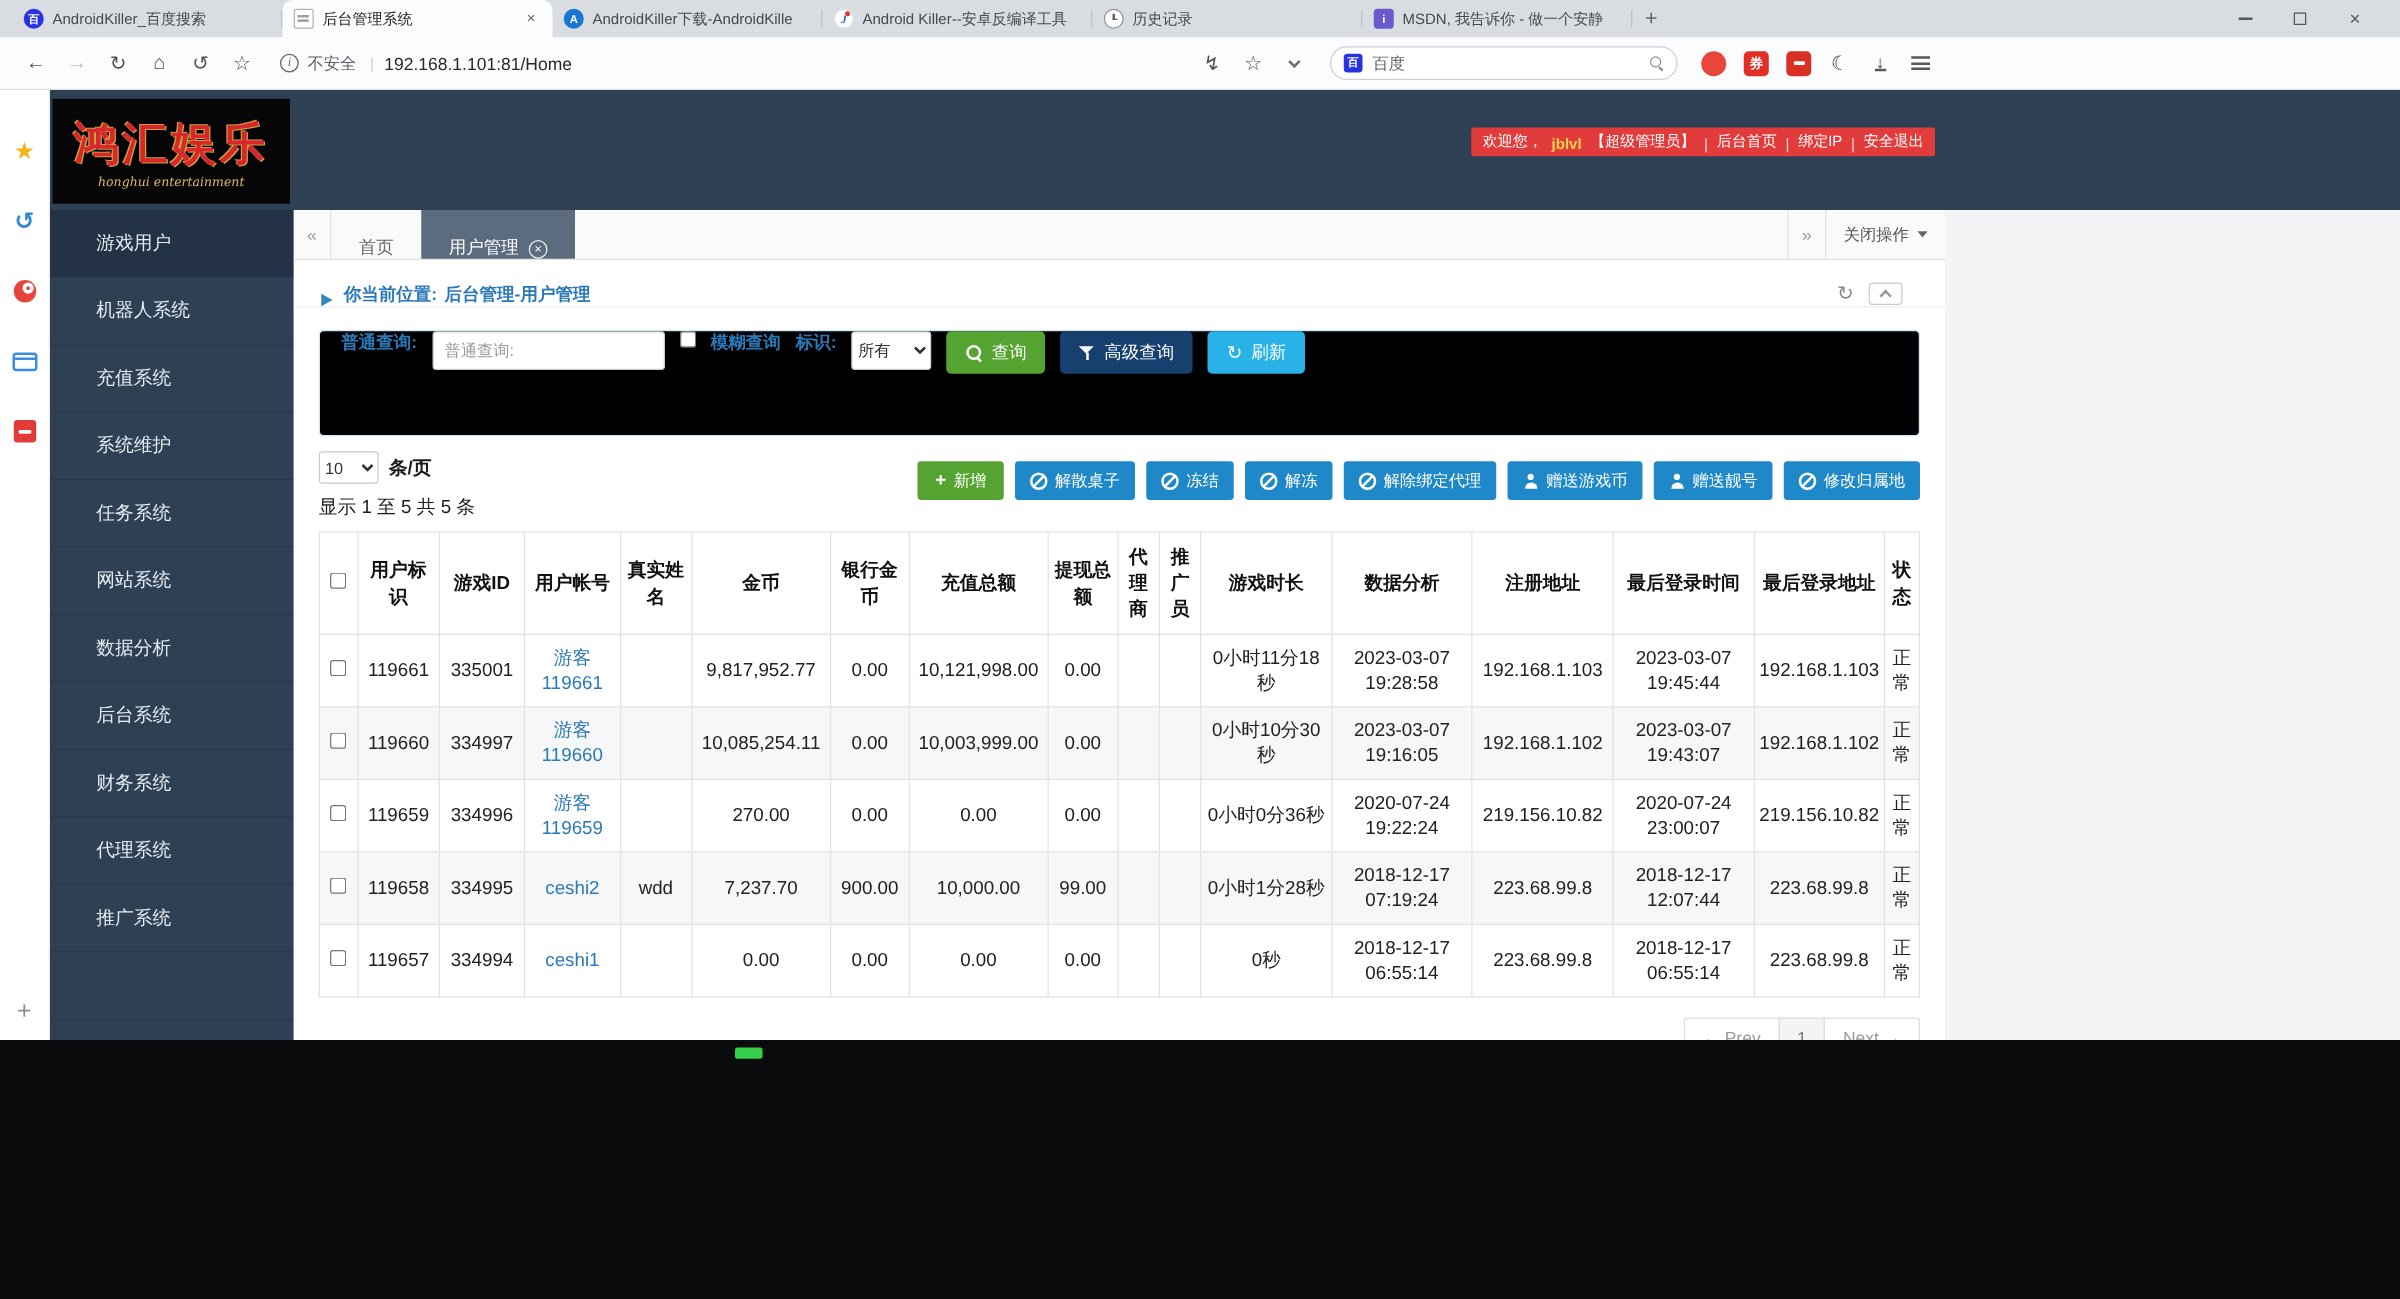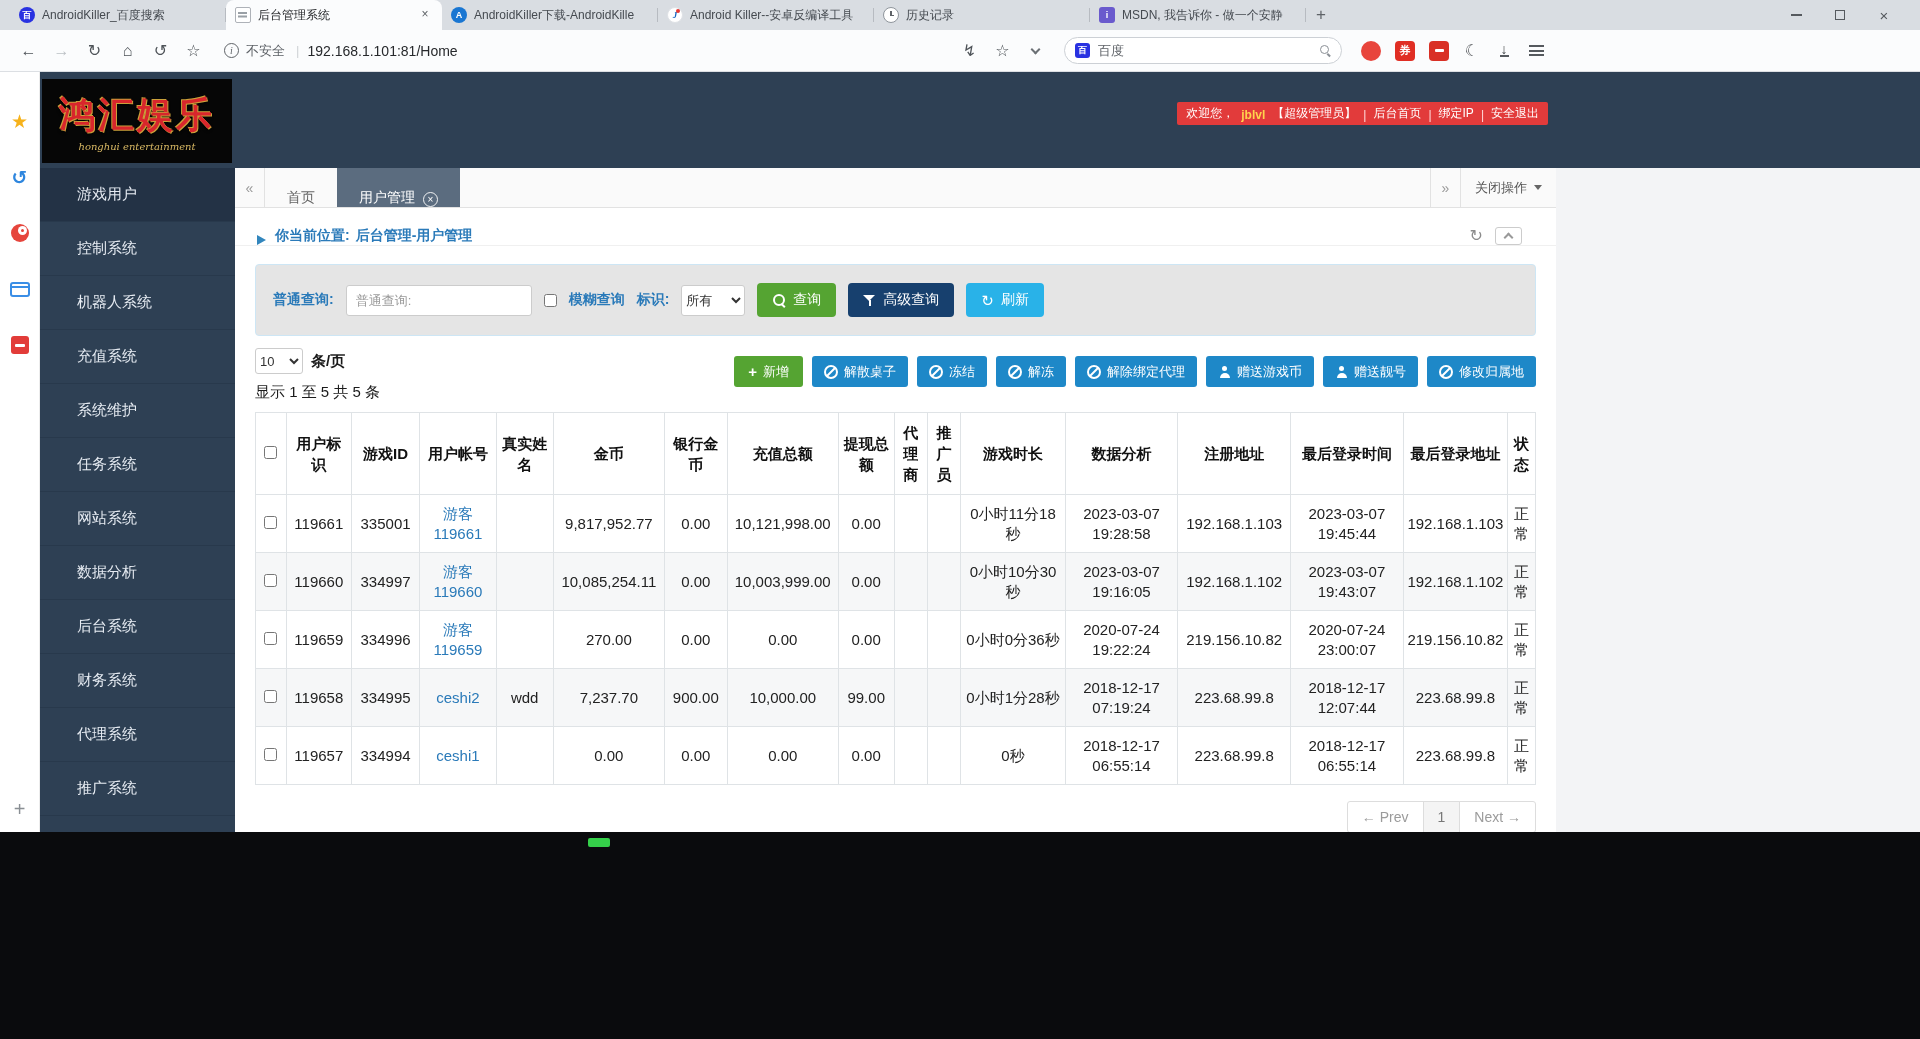--- a/index.html
+++ b/index.html
@@ -104,21 +104,21 @@
 .loc-arrow{width:0;height:0;border-top:5px solid transparent;border-bottom:5px solid transparent;border-left:9px solid #3286bd;margin-right:9px}
 .crumb-label,.crumb-path{font-size:14px;font-weight:bold;color:#2a7ab9}
 .crumb-path{margin-left:6px}
 .crumb-controls{margin-left:auto;display:flex;align-items:center;gap:12px;margin-right:12px}
 .crumb-refresh{font-size:16px;color:#8b8b8b}
 .collapse-btn{width:27px;height:18px;border:1px solid #ccc;border-radius:3px;display:flex;align-items:center;justify-content:center;background:#fff}
 .chev-up{width:7px;height:7px;border-left:2px solid #999;border-top:2px solid #999;transform:rotate(45deg);margin-top:3px}
 .content{padding:18px 20px 0}
 
 
-.search-panel{height:72px;background:#e5e5e5;border:1px solid #cde6f5;border-radius:4px;display:flex;align-items:center;padding:0 17px;gap:12px;margin-bottom:12px}
+.search-panel{height:85px;background:#000000;border:1px solid #cde6f5;border-radius:4px;display:flex;align-items:flex-start;padding:0 17px;gap:12px;margin-bottom:12px}
 .sp-label{font-size:14px;font-weight:bold;color:#2a7ab9;white-space:nowrap}
 .sp-input{width:186px;height:31px;border:1px solid #ccc;border-radius:3px;padding:0 9px;font-size:13px;color:#333;background:#fff;font-family:inherit}
 .sp-input::placeholder{color:#9a9a9a}
 .sp-check{width:13px;height:13px}
 .sp-select{height:31px;border:1px solid #ccc;border-radius:3px;background:#fff;font-size:13px;color:#333;font-family:inherit}
 .w64{width:64px}
 .btn{height:34px;border:none;border-radius:4px;color:#fff;font-size:14px;display:inline-flex;align-items:center;gap:7px;padding:0 15px;font-family:inherit;white-space:nowrap}
 .btn-green{background:#55a432}
 .btn-navy{background:#17406e}
 .btn-sky{background:#29b2e8}
@@ -287,21 +287,20 @@
           <span class="sep" data-interactable="false">|</span>
           <span data-interactable="true">绑定IP</span>
           <span class="sep" data-interactable="false">|</span>
           <span data-interactable="true">安全退出</span>
         </div>
       </div>
 
       <div class="sidebar" data-interactable="false">
 
         <div class="side-item active" data-interactable="true">游戏用户</div>
-          <div class="side-item" data-interactable="true">控制系统</div>
           <div class="side-item" data-interactable="true">机器人系统</div>
           <div class="side-item" data-interactable="true">充值系统</div>
           <div class="side-item" data-interactable="true">系统维护</div>
           <div class="side-item" data-interactable="true">任务系统</div>
           <div class="side-item" data-interactable="true">网站系统</div>
           <div class="side-item" data-interactable="true">数据分析</div>
           <div class="side-item" data-interactable="true">后台系统</div>
           <div class="side-item" data-interactable="true">财务系统</div>
           <div class="side-item" data-interactable="true">代理系统</div>
           <div class="side-item" data-interactable="true">推广系统</div>

